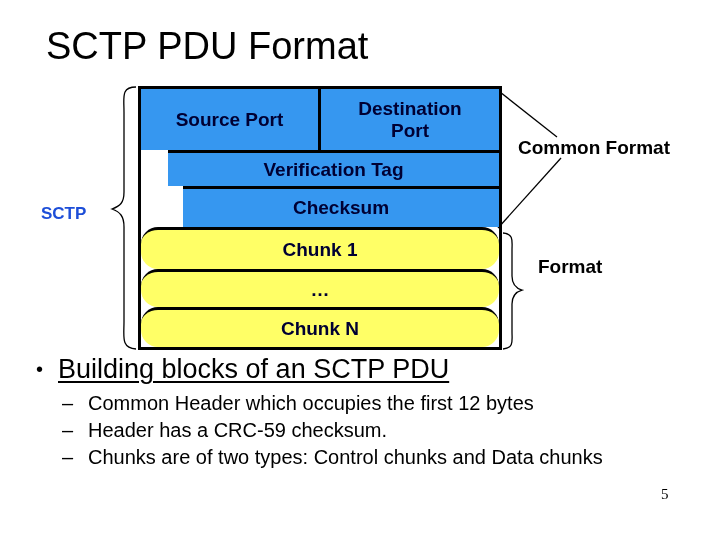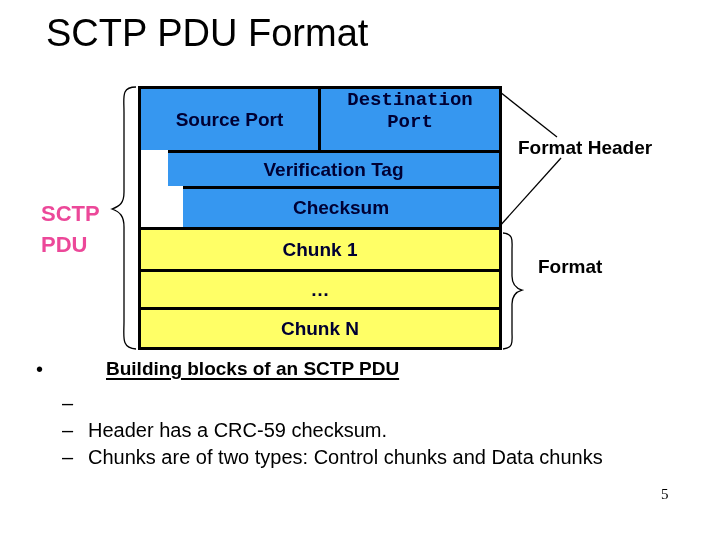--- a/index.html
+++ b/index.html
@@ -10,21 +10,21 @@
     background: #ffffff;
     overflow: hidden;
     font-family: "Liberation Sans", sans-serif;
     color: #000000;
   }
 
   
   .slide-title {
     position: absolute;
     left: 46px;
-    top: 14px;
+    top: 27px;
     font-size: 38px;
     line-height: 1;
     letter-spacing: 0px;
     color: #000000;
     white-space: nowrap;
   }
 
   
   .pdu-box {
     position: absolute;
@@ -38,55 +38,55 @@
     align-items: center;
     justify-content: center;
     font-weight: bold;
     font-size: 19px;
     color: var(--cell-text);
     text-align: center;
     border-top: 3px solid var(--box-border);
   }
   .pdu-row.first { border-top: none; }
   .fill-header { background: var(--header-fill); }
-  .fill-chunk  { background: var(--chunk-fill); }
+  .fill-chunk  { background: var(--chunk-fill); border-radius: 17px; }
 
   .row-ports        { height: 61px; padding: 0; }
   .row-verification { height: 33px; margin-left: 27px; }
   .row-checksum     { height: 38px; margin-left: 42px; }
   .row-chunk1       { height: 39px; }
   .row-dots         { height: 35px; }
   .row-chunkn       { height: 37px; }
 
   .cell-source {
     width: 177px;
     height: 100%;
     border-right: 3px solid var(--box-border);
     display: flex; align-items: center; justify-content: center;
   }
   .cell-dest {
     flex: 1;
     height: 100%;
-    display: flex; align-items: flex-start; justify-content: center; font-family: Liberation Mono, monospace;
+    display: flex; align-items: center; justify-content: center;
   }
   .cell-dest .wrap {
     display: inline-block;
     max-width: 140px;
     line-height: 22px;
   }
 
   
   .side-label {
     position: absolute;
     left: 41px;
     top: 198px;
     font-weight: bold;
-    font-size: 22px;
+    font-size: 17px;
     line-height: 31px;
-    color: #ec4899;
+    color: #1d4ed8;
   }
   .annot {
     position: absolute;
     font-weight: bold;
     font-size: 19px;
     color: #000000;
     white-space: nowrap;
   }
   .annot-common { left: 518px; top: 137px; }
   .annot-chunks { left: 538px; top: 256px; }
@@ -115,28 +115,27 @@
     display: flex;
     gap: 11px;
     align-items: flex-start;
   }
   .head-row .marker {
     font-size: 20px;
     line-height: 32px;
     width: 11px;
   }
   .head-row .head-text {
-    font-weight: bold;
-    font-size: 19px;
+    font-weight: normal;
+    font-size: 27px;
     line-height: 32px;
     text-decoration: underline;
     text-decoration-thickness: 2px;
     text-underline-offset: 3px;
     white-space: nowrap;
-    margin-left: 48px;
   }
   .sub-list { margin-top: 5px; margin-left: 26px; }
   .sub-row {
     display: flex;
     gap: 9px;
     font-size: 20px;
     line-height: 26px;
     margin-top: 1px;
   }
   .sub-row .dash { width: 17px; flex: none; }
@@ -160,48 +159,48 @@
 
   <svg class="overlay-svg" viewBox="0 0 720 540" xmlns="http://www.w3.org/2000/svg">
     <path d="M 136 87 C 121 87 124 97 124 112 L 124 192 C 124 203 120 206 112 209 C 120 212 124 216 124 227 L 124 322 C 124 337 121 348 136 349"></path>
     <path d="M 500 92 L 557 137"></path>
     <path d="M 498 228 L 561 158"></path>
     <path d="M 503 233 C 514 234 512 241 512 250 L 512 276 C 512 284 515 288 522 290 C 515 292 512 296 512 304 L 512 332 C 512 341 514 348 503 349"></path>
   </svg>
 
   <div class="side-label">
     <div>SCTP</div>
-    <div>PDU</div>
   </div>
 
   <div class="pdu-box">
     <div class="pdu-row row-ports fill-header first">
       <div class="cell-source">Source Port</div>
       <div class="cell-dest">
         <span class="wrap">Destination Port</span>
       </div>
     </div>
     <div class="pdu-row row-verification fill-header">Verification Tag</div>
     <div class="pdu-row row-checksum fill-header">Checksum</div>
     <div class="pdu-row row-chunk1 fill-chunk">Chunk 1</div>
     <div class="pdu-row row-dots fill-chunk">…</div>
     <div class="pdu-row row-chunkn fill-chunk">Chunk N</div>
   </div>
 
-  <div class="annot annot-common">Format Header</div>
+  <div class="annot annot-common">Common Format</div>
   <div class="annot annot-chunks">Format</div>
 
   <div class="content-block">
     <div class="head-row">
       <span class="marker">•</span>
       <span class="head-text">Building blocks of an SCTP PDU</span>
     </div>
     <div class="sub-list">
       <div class="sub-row">
         <span class="dash">–</span>
+        <span class="sub-text">Common Header which occupies the first 12 bytes</span>
       </div>
       <div class="sub-row">
         <span class="dash">–</span>
         <span class="sub-text">Header has a CRC-59 checksum.</span>
       </div>
       <div class="sub-row">
         <span class="dash">–</span>
         <span class="sub-text">Chunks are of two types: Control chunks and Data chunks</span>
       </div>
     </div>

